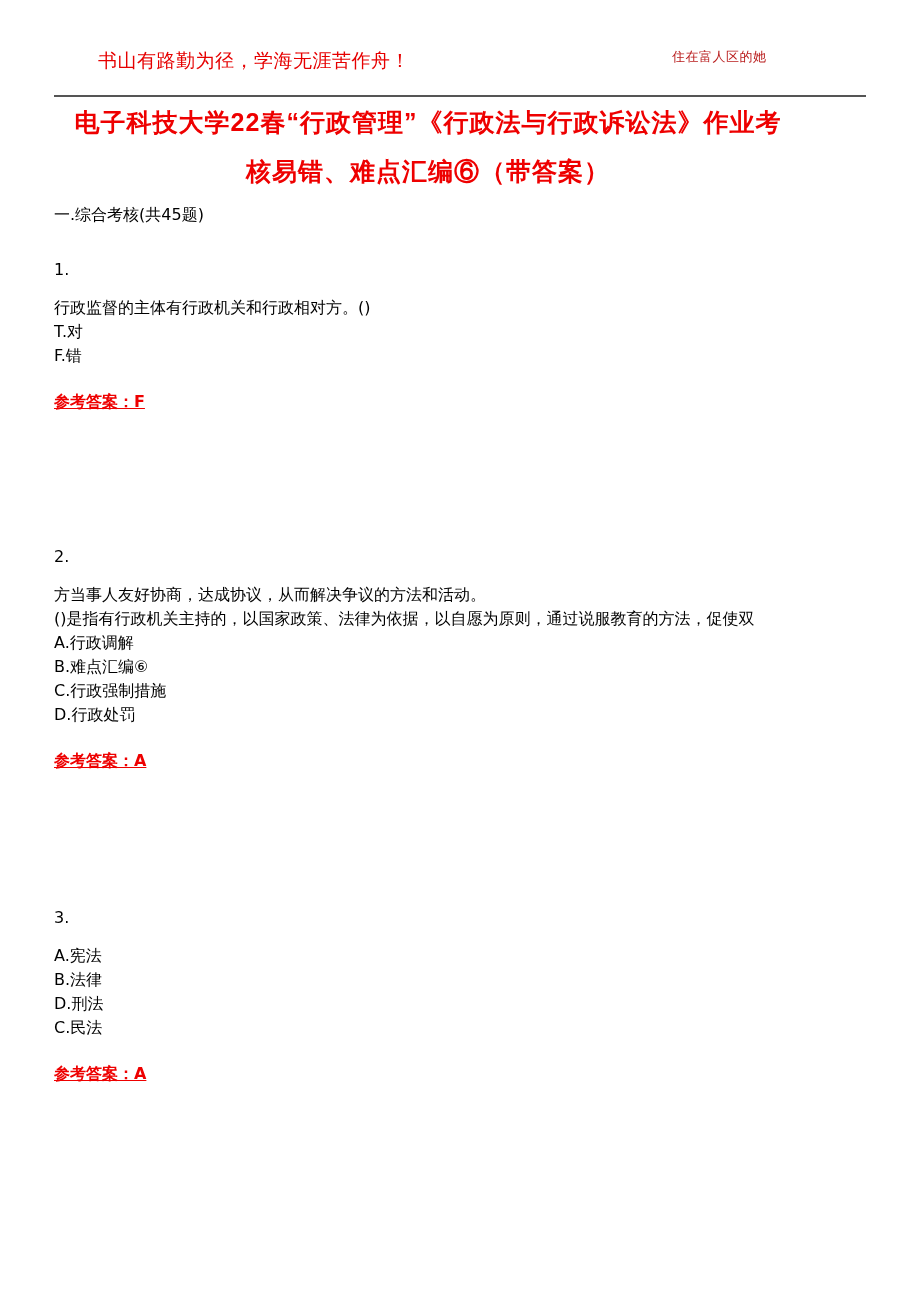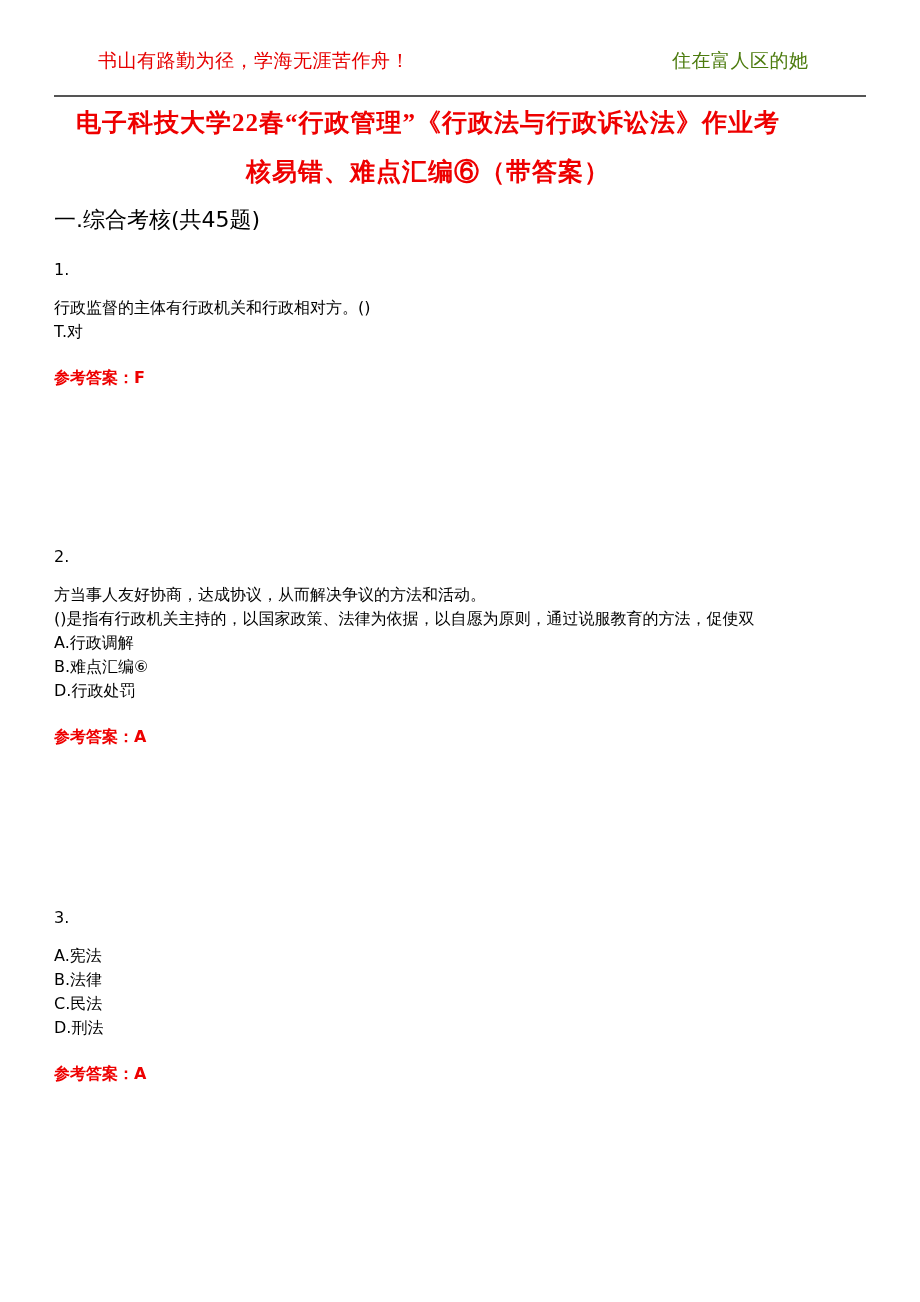--- a/index.html
+++ b/index.html
@@ -1,63 +1,65 @@
 <!DOCTYPE html>
 <html><head>
   <meta charset="utf-8">
   <style>
     html, body { margin: 0; padding: 0; background: #ffffff; }
     body { width: 920px; height: 1302px; position: relative; overflow: hidden;
            font-family: "DejaVu Sans", "Liberation Sans", sans-serif; color: #000; }
     .header-row { position: absolute; top: 48px; left: 0; width: 876px; height: 32px; }
     .motto { position: absolute; left: 98px; top: 0; font-size: 19px; color: #e60000; letter-spacing: 0.5px; }
-    .author { position: absolute; left: 672px; top: 0; font-size: 19px; color: #4d7c0f; letter-spacing: 0.5px; }
+    .author { position: absolute; left: 672px; top: 0; font-size: 13px; color: #b91c1c; letter-spacing: 0.5px; }
     .header-rule { position: absolute; top: 95px; left: 54px; width: 812px; height: 2px; background: #555; }
     .title { position: absolute; left: 0; width: 856px; text-align: center; color: #ee0000;
-             font-family: Liberation Serif, serif; font-weight: bold; font-size: 25px; letter-spacing: 1px; }
+             font-family: Liberation Sans, sans-serif; font-weight: bold; font-size: 25px; letter-spacing: 1px; }
     .title.l1 { top: 106px; }
     .title.l2 { top: 155px; }
-    .section { position: absolute; left: 54px; top: 205px; font-size: 22px; }
+    .section { position: absolute; left: 54px; top: 205px; font-size: 16px; }
     .q { position: absolute; left: 54px; width: 820px; font-size: 16px; line-height: 24px; }
     .q .num { margin-bottom: 14px; }
     .q .stem { }
     .q .opt { }
-    .q .ans { color: #ee0000; font-weight: bold; margin-top: 22px; }
+    .q .ans { color: #ee0000; font-weight: bold; margin-top: 22px; text-decoration: underline; }
   </style>
 </head>
 <body>
 
 <div class="header-row">
   <span class="motto">书山有路勤为径，学海无涯苦作舟！</span>
   <span class="author">住在富人区的她</span>
 </div>
 <div class="header-rule"></div>
 
 <div class="title l1">电子科技大学22春“行政管理”《行政法与行政诉讼法》作业考</div>
 <div class="title l2">核易错、难点汇编⑥（带答案）</div>
 
 <div class="section">一.综合考核(共45题)</div>
 
 <div class="q" style="top:258px;">
   <div class="num">1.</div>
   <div class="stem">行政监督的主体有行政机关和行政相对方。()</div>
   <div class="opt">T.对</div>
+  <div class="opt">F.错</div>
   <div class="ans">参考答案：F</div>
 </div>
 
 <div class="q" style="top:545px;">
   <div class="num">2.</div>
   <div class="stem">方当事人友好协商，达成协议，从而解决争议的方法和活动。</div>
   <div class="stem">()是指有行政机关主持的，以国家政策、法律为依据，以自愿为原则，通过说服教育的方法，促使双</div>
   <div class="opt">A.行政调解</div>
   <div class="opt">B.难点汇编⑥</div>
+  <div class="opt">C.行政强制措施</div>
   <div class="opt">D.行政处罚</div>
   <div class="ans">参考答案：A</div>
 </div>
 
 <div class="q" style="top:906px;">
   <div class="num">3.</div>
   <div class="opt">A.宪法</div>
   <div class="opt">B.法律</div>
+  <div class="opt">D.刑法</div>
   <div class="opt">C.民法</div>
-  <div class="opt">D.刑法</div>
   <div class="ans">参考答案：A</div>
 </div>
 
 </body></html>

